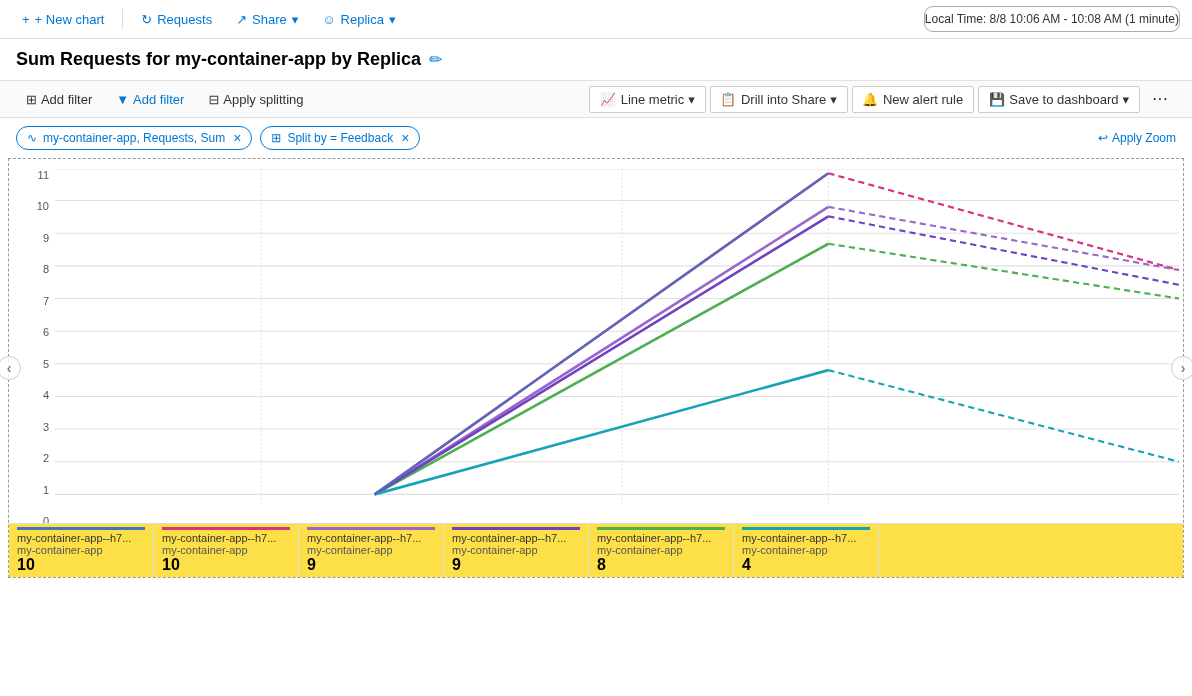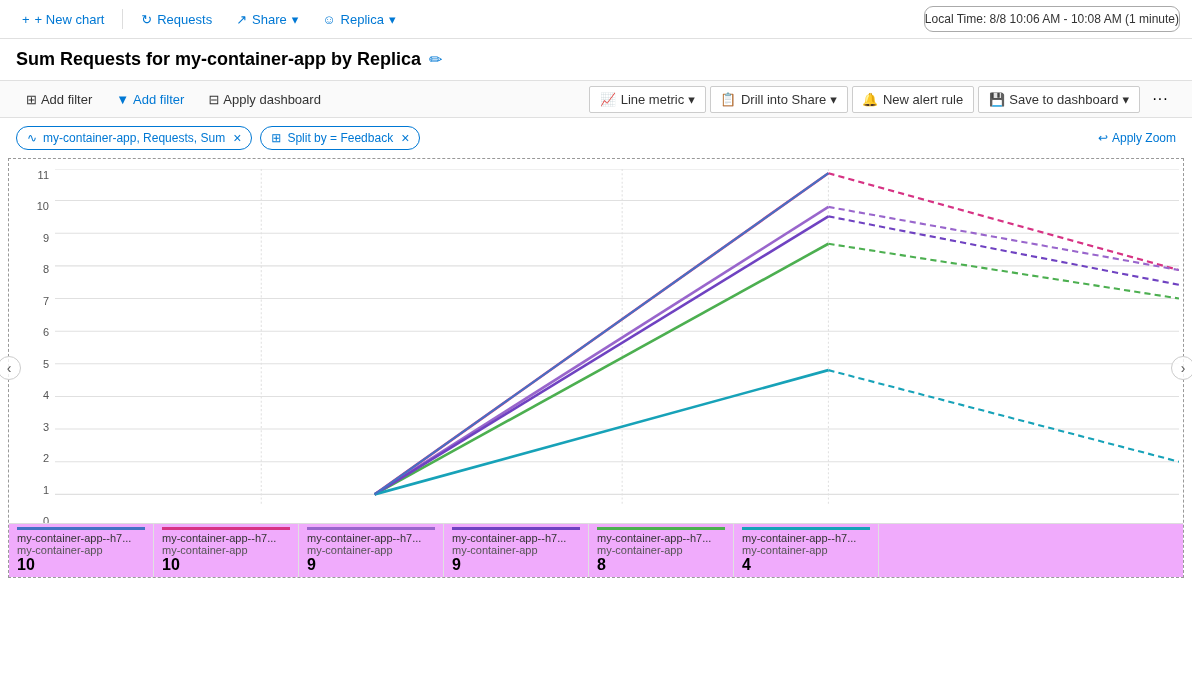--- a/index.html
+++ b/index.html
@@ -119,21 +119,21 @@
   <button class="action-btn">
     <span>⊞</span>
     <span>Add filter</span>
   </button>
   <button class="action-btn blue">
     <span style="color:#0078d4;">▼</span>
     <span>Add filter</span>
   </button>
   <button class="action-btn">
     <span>⊟</span>
-    <span>Apply dashboard</span>
+    <span>Apply splitting</span>
   </button>
 
   <div class="action-bar-right">
     <button class="dropdown-btn">
       <span>📈</span>
       <span>Line metric</span>
       <span>▾</span>
     </button>
     <button class="dropdown-btn">
       <span>📋</span>
@@ -238,21 +238,21 @@
   </svg>
 
   <div style="position:absolute; bottom:30px; left:46px; right:4px; display:flex; justify-content:space-between; font-size:11px; color:#555;">
     <span>:30</span>
     <span>10:07</span>
     <span>:30</span>
     <span>10:08</span>
     <span></span>
   </div>
 
-  <div style="position:absolute; bottom:0; left:0; right:0; display:flex; border-top:1px solid #ddd; background:#f0abfc;">
+  <div style="position:absolute; bottom:0; left:0; right:0; display:flex; border-top:1px solid #ddd; background:#fde047;">
 
     <div style="display:flex; flex-direction:column; padding:3px 8px; min-width:145px; border-right:1px solid #e0e0e0; cursor:pointer;">
       <div style="height:3px; background:#4472c4; margin-bottom:2px;"></div>
       <div style="font-size:11px; color:#333; white-space:nowrap; overflow:hidden; text-overflow:ellipsis;">my-container-app--h7...</div>
       <div style="font-size:11px; color:#555;">my-container-app</div>
       <div style="font-size:16px; font-weight:700; color:#000;">10</div>
     </div>
     <div style="display:flex; flex-direction:column; padding:3px 8px; min-width:145px; border-right:1px solid #e0e0e0; cursor:pointer;">
       <div style="height:3px; background:#d63384; margin-bottom:2px;"></div>
       <div style="font-size:11px; color:#333; white-space:nowrap; overflow:hidden; text-overflow:ellipsis;">my-container-app--h7...</div>

